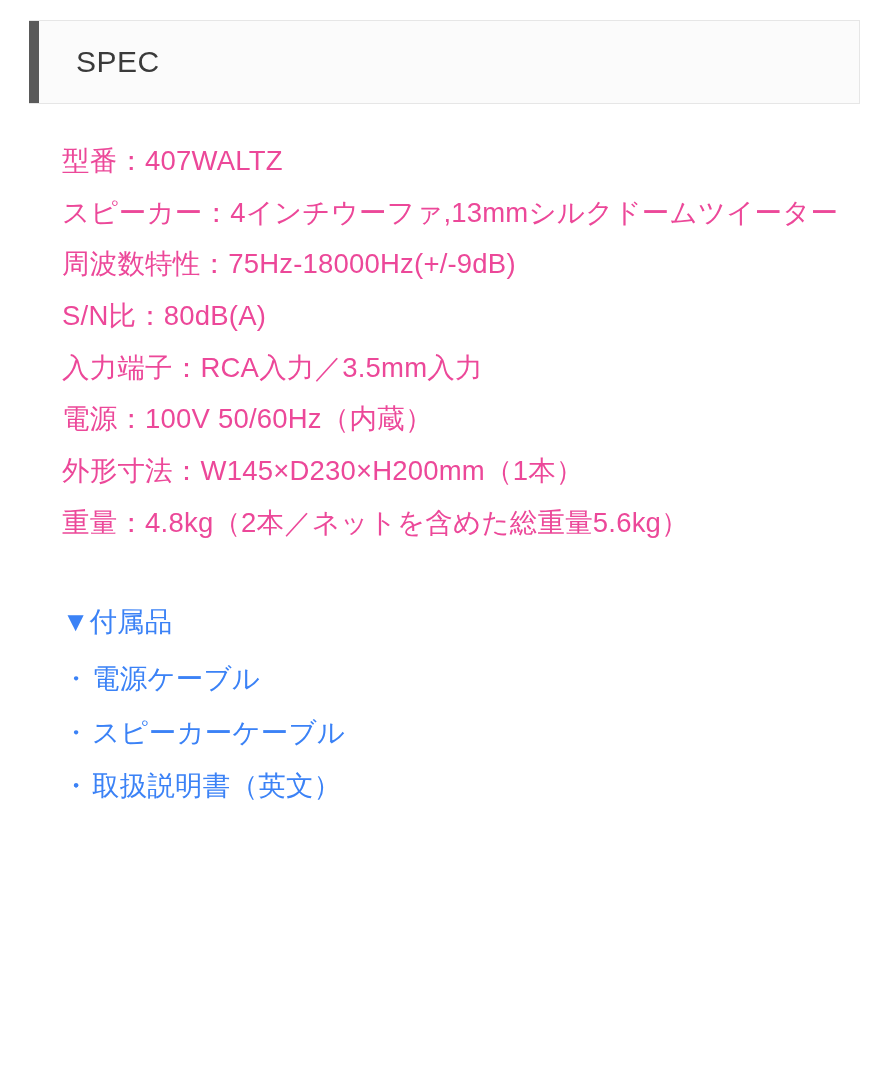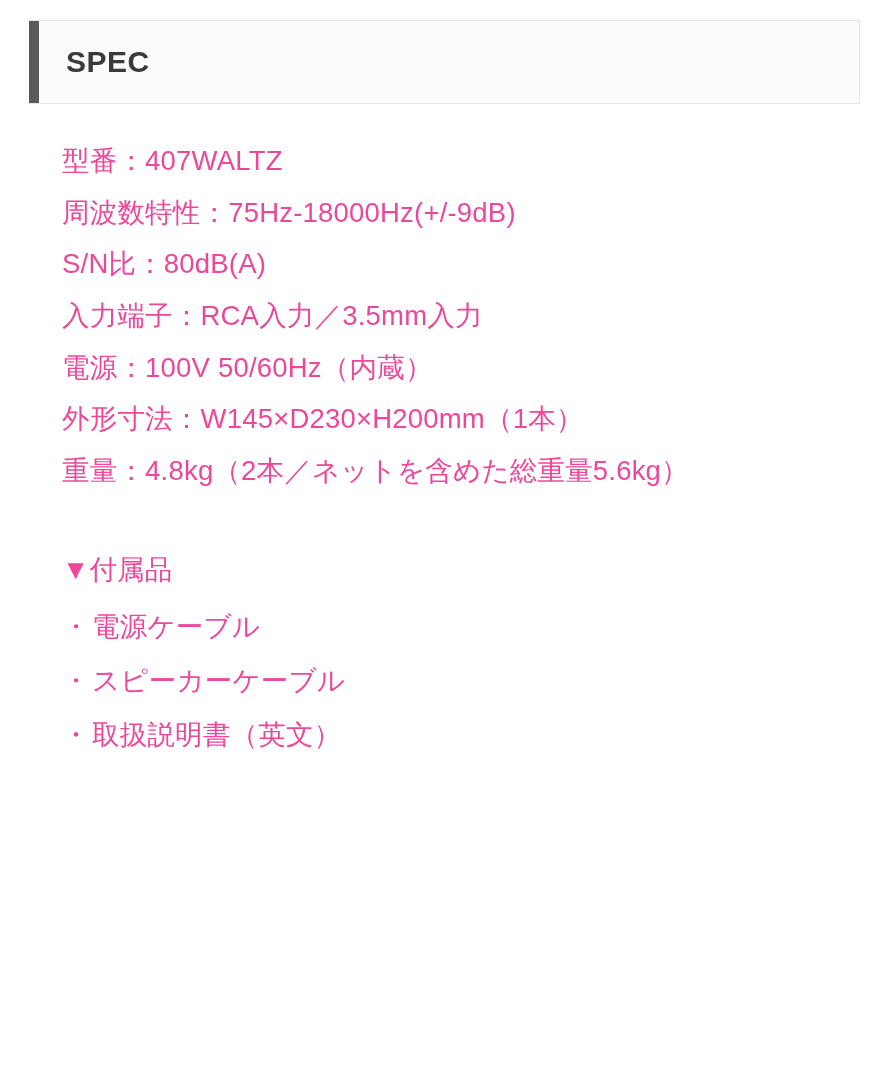--- a/index.html
+++ b/index.html
@@ -34,24 +34,24 @@
     box-sizing: border-box;
   }
   .spec-header .accent-bar {
     width: 10px;
     align-self: stretch;
     background: #5a5a5a;
     flex: 0 0 auto;
   }
   .spec-header .title {
     font-size: 30px;
-    font-weight: 700;
+    font-weight: 400;
     letter-spacing: 0.5px;
     color: #3a3a3a;
-    padding-left: 27px;
+    padding-left: 37px;
     text-align: right;
   }
 
   
   .spec-body {
     margin: 31px 45px 0 62px;
     font-size: 27.5px;
     line-height: 1.88;
     color: #ec4899;
     letter-spacing: 0.2px;
@@ -59,21 +59,21 @@
   .spec-line {
     margin: 0;
     word-break: break-word;
   }
 
   
   .accessories {
     margin: 46px 45px 0 62px;
     font-size: 27.5px;
     line-height: 1.95;
-    color: #ec4899;
+    color: #3b82f6;
     letter-spacing: 0.2px;
   }
   .acc-heading {
     margin: 0 0 4px 0;
   }
   .acc-list {
     list-style: none;
     margin: 0;
     padding: 0;
   }
@@ -93,20 +93,21 @@
 
 <div class="page">
 
   <div class="spec-header">
     <div class="accent-bar"></div>
     <div class="title">SPEC</div>
   </div>
 
   <div class="spec-body">
     <p class="spec-line">型番：407WALTZ</p>
+    <p class="spec-line">スピーカー：4インチウーファ,13mmシルクドームツイーター</p>
     <p class="spec-line">周波数特性：75Hz-18000Hz(+/-9dB)</p>
     <p class="spec-line">S/N比：80dB(A)</p>
     <p class="spec-line">入力端子：RCA入力／3.5mm入力</p>
     <p class="spec-line">電源：100V 50/60Hz（内蔵）</p>
     <p class="spec-line">外形寸法：W145×D230×H200mm（1本）</p>
     <p class="spec-line">重量：4.8kg（2本／ネットを含めた総重量5.6kg）</p>
   </div>
 
   <div class="accessories">
     <p class="acc-heading">▼付属品</p>

